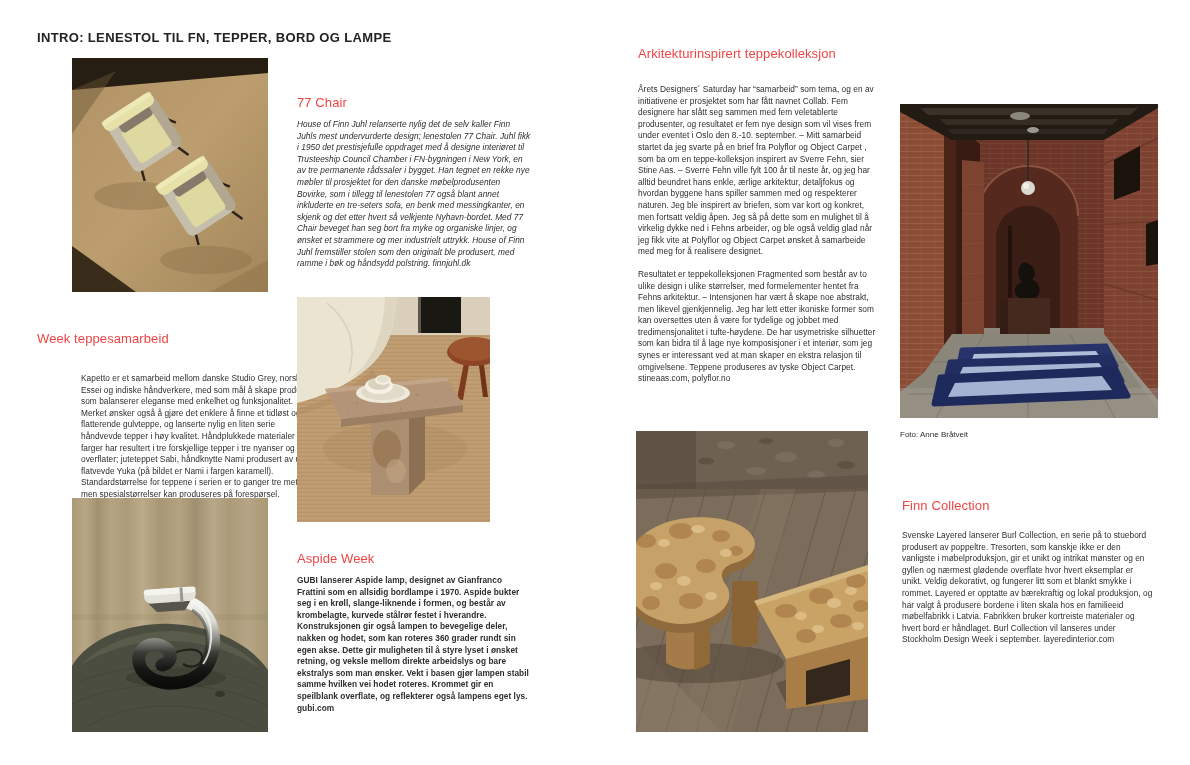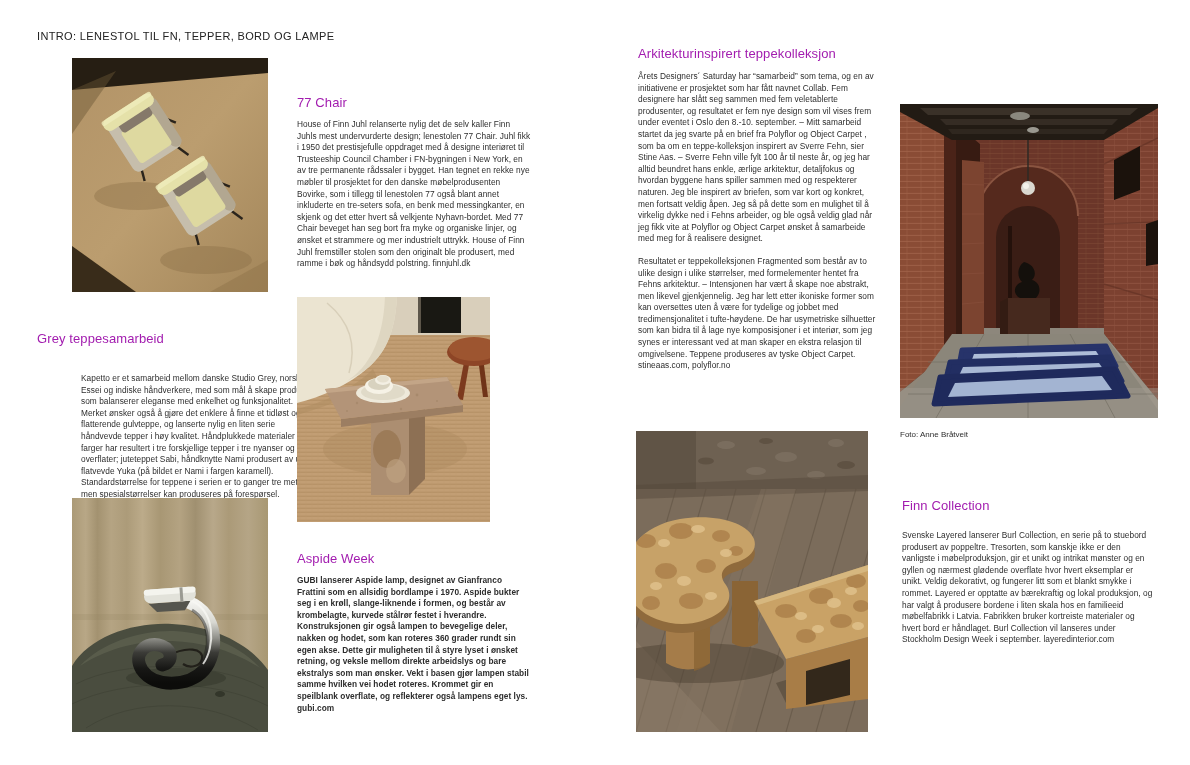--- a/index.html
+++ b/index.html
@@ -1,19 +1,19 @@
 <!DOCTYPE html>
 <html><head>
 <meta charset="utf-8">
 <style>
   html,body{margin:0;padding:0;background:#ffffff;}
   .page{position:relative;width:1190px;height:765px;background:#ffffff;overflow:hidden;
         font-family:"Liberation Sans", sans-serif;}
-  .kicker{position:absolute;font-size:11px;letter-spacing:.35px;color:#222;}
-  .headline{position:absolute;margin:0;font-size:13px;font-weight:400;color:#a21caf;letter-spacing:.1px;}
+  .kicker{position:absolute;font-size:13px;letter-spacing:.35px;color:#222;font-weight:bold;}
+  .headline{position:absolute;margin:0;font-size:13px;font-weight:400;color:#ef4444;letter-spacing:.1px;}
   .bodytext{margin:0 0 11px 0;font-size:8.3px;line-height:11.6px;color:#2d2d2d;letter-spacing:.04px;}
   .textblock{position:absolute;}
   .photo{position:absolute;margin:0;padding:0;}
   .photo svg{display:block;width:100%;height:100%;}
   .caption{position:absolute;font-size:8px;color:#2d2d2d;text-align:left;}
 </style>
 </head>
 <body>
 
 <div class="page">
@@ -58,21 +58,21 @@
         <rect x="0" y="0" width="56" height="60" rx="7" fill="#c6beac"></rect>
         <rect x="45" y="3" width="12" height="56" rx="6" fill="#b2a791"></rect>
         <rect x="9" y="16" width="38" height="38" rx="4" fill="#ded9a0"></rect>
         <rect x="11" y="4" width="36" height="15" rx="4" fill="#85796a"></rect>
         <rect x="-2" y="-3" width="58" height="13" rx="6.5" fill="#e5e1a9"></rect>
         <rect x="-2" y="-3" width="58" height="5" rx="2.5" fill="#efecbc" opacity="0.8"></rect>
       </g>
     </svg>
   </figure>
 
-  <h2 class="headline" style="left:37px;top:331px;">Grey teppesamarbeid</h2>
+  <h2 class="headline" style="left:37px;top:331px;">Week teppesamarbeid</h2>
   <div class="textblock" style="left:37px;top:373px;width:235px;margin-left:44px;">
     <p class="bodytext">Kapetto er et samarbeid mellom danske Studio Grey, norske Essei og indiske håndverkere, med som mål å skape produkter som balanserer eleganse med enkelhet og funksjonalitet. Merket ønsker også å gjøre det enklere å finne et tidløst og flatterende gulvteppe, og lanserte nylig en liten serie håndvevde tepper i høy kvalitet. Håndplukkede materialer og farger har resultert i tre forskjellige tepper i tre nyanser og overflater; juteteppet Sabi, håndknytte Nami produsert av ull og flatvevde Yuka (på bildet er Nami i fargen karamell). Standardstørrelse for teppene i serien er to ganger tre meter, men spesialstørrelser kan produseres på forespørsel. esseidesign.com</p>
   </div>
 
   <figure class="photo" style="left:72px;top:498px;width:196px;height:234px;">
     <svg viewBox="0 0 196 234" preserveAspectRatio="none">
       <defs>
         <linearGradient id="curtain" x1="0" y1="0" x2="1" y2="0">
           <stop offset="0" stop-color="#ab9a77"></stop>
             <stop offset=".07" stop-color="#b8a786"></stop>
@@ -115,21 +115,21 @@
       <g transform="rotate(-4 100 98)">
         <path d="M76,104 L118,104 L112,113 L84,113 Z" fill="#55554e"></path>
         <rect x="72" y="90" width="52" height="14" rx="7" fill="#e2e2da"></rect>
         <rect x="72" y="90" width="52" height="6" rx="3" fill="#f4f4ee"></rect>
         <rect x="108" y="90" width="3" height="14" fill="#9a9a92"></rect>
       </g>
     </svg>
   </figure>
 
   <h2 class="headline" style="left:297px;top:95px;text-align:right;">77 Chair</h2>
-  <div class="textblock" style="left:297px;top:119px;width:234px;">
+  <div class="textblock" style="left:297px;top:119px;width:234px;font-style:italic;">
     <p class="bodytext">House of Finn Juhl relanserte nylig det de selv kaller Finn Juhls mest undervurderte design; lenestolen 77 Chair. Juhl fikk i 1950 det prestisjefulle oppdraget med å designe interiøret til Trusteeship Council Chamber i FN-bygningen i New York, en av tre permanente rådssaler i bygget. Han tegnet en rekke nye møbler til prosjektet for den danske møbelprodusenten Bovirke, som i tillegg til lenestolen 77 også blant annet inkluderte en tre-seters sofa, en benk med messingkanter, en skjenk og det etter hvert så velkjente Nyhavn-bordet. Med 77 Chair beveget han seg bort fra myke og organiske linjer, og ønsket et strammere og mer industrielt uttrykk. House of Finn Juhl fremstiller stolen som den originalt ble produsert, med ramme i bøk og håndsydd polstring. finnjuhl.dk</p>
   </div>
 
   <figure class="photo" style="left:297px;top:297px;width:193px;height:225px;">
     <svg viewBox="0 0 193 225" preserveAspectRatio="none">
       <defs>
         <pattern id="jute" width="6" height="4" patternUnits="userSpaceOnUse">
           <rect width="6" height="4" fill="#c29e74"></rect>
           <path d="M0,3.2 H6" stroke="#b08c61" stroke-width="0.9"></path>
           <line x1="3" y1="0" x2="3" y2="4" stroke="#bb9669" stroke-width="0.6" opacity="0.5"></line>
@@ -172,21 +172,21 @@
       <ellipse cx="86" cy="82" rx="6" ry="3.5" fill="#e6e0cf"></ellipse>
     </svg>
   </figure>
 
   <h2 class="headline" style="left:297px;top:551px;">Aspide Week</h2>
   <div class="textblock" style="left:297px;top:575px;width:234px;font-weight:bold;">
     <p class="bodytext">GUBI lanserer Aspide lamp, designet av Gianfranco Frattini som en allsidig bordlampe i 1970. Aspide bukter seg i en krøll, slange-liknende i formen, og består av krombelagte, kurvede stålrør festet i hverandre. Konstruksjonen gir også lampen to bevegelige deler, nakken og hodet, som kan roteres 360 grader rundt sin egen akse. Dette gir muligheten til å styre lyset i ønsket retning, og veksle mellom direkte arbeidslys og bare ekstralys som man ønsker. Vekt i basen gjør lampen stabil samme hvilken vei hodet roteres. Krommet gir en speilblank overflate, og reflekterer også lampens eget lys. gubi.com</p>
   </div>
 
   <h2 class="headline" style="left:638px;top:46px;">Arkitekturinspirert teppekolleksjon</h2>
-  <div class="textblock" style="left:638px;top:71px;width:240px;">
+  <div class="textblock" style="left:638px;top:84px;width:240px;">
     <p class="bodytext">Årets Designers´ Saturday har “samarbeid” som tema, og en av initiativene er prosjektet som har fått navnet Collab. Fem designere har slått seg sammen med fem veletablerte produsenter, og resultatet er fem nye design som vil vises frem under eventet i Oslo den 8.-10. september. – Mitt samarbeid startet da jeg svarte på en brief fra Polyflor og Object Carpet , som ba om en teppe-kolleksjon inspirert av Sverre Fehn, sier Stine Aas. – Sverre Fehn ville fylt 100 år til neste år, og jeg har alltid beundret hans enkle, ærlige arkitektur, detaljfokus og hvordan byggene hans spiller sammen med og respekterer naturen. Jeg ble inspirert av briefen, som var kort og konkret, men fortsatt veldig åpen. Jeg så på dette som en mulighet til å virkelig dykke ned i Fehns arbeider, og ble også veldig glad når jeg fikk vite at Polyflor og Object Carpet ønsket å samarbeide med meg for å realisere designet.</p>
     <p class="bodytext">Resultatet er teppekolleksjonen Fragmented som består av to ulike design i ulike størrelser, med formelementer hentet fra Fehns arkitektur. – Intensjonen har vært å skape noe abstrakt, men likevel gjenkjennelig. Jeg har lett etter ikoniske former som kan oversettes uten å være for tydelige og jobbet med tredimensjonalitet i tufte-høydene. De har usymetriske silhuetter som kan bidra til å lage nye komposisjoner i et interiør, som jeg synes er interessant ved at man skaper en ekstra relasjon til omgivelsene. Teppene produseres av tyske Object Carpet. stineaas.com, polyflor.no</p>
   </div>
 
   <figure class="photo" style="left:636px;top:431px;width:232px;height:301px;">
     <svg viewBox="0 0 232 301" preserveAspectRatio="none">
       <defs>
         <clipPath id="beanClip">
           <path d="M-12,150 C-14,118 8,94 44,88 C80,82 112,92 118,108 C122,120 112,128 98,132 C86,136 82,144 90,154 C98,166 92,182 66,190 C34,200 -8,184 -12,150 Z"></path>
         </clipPath>

